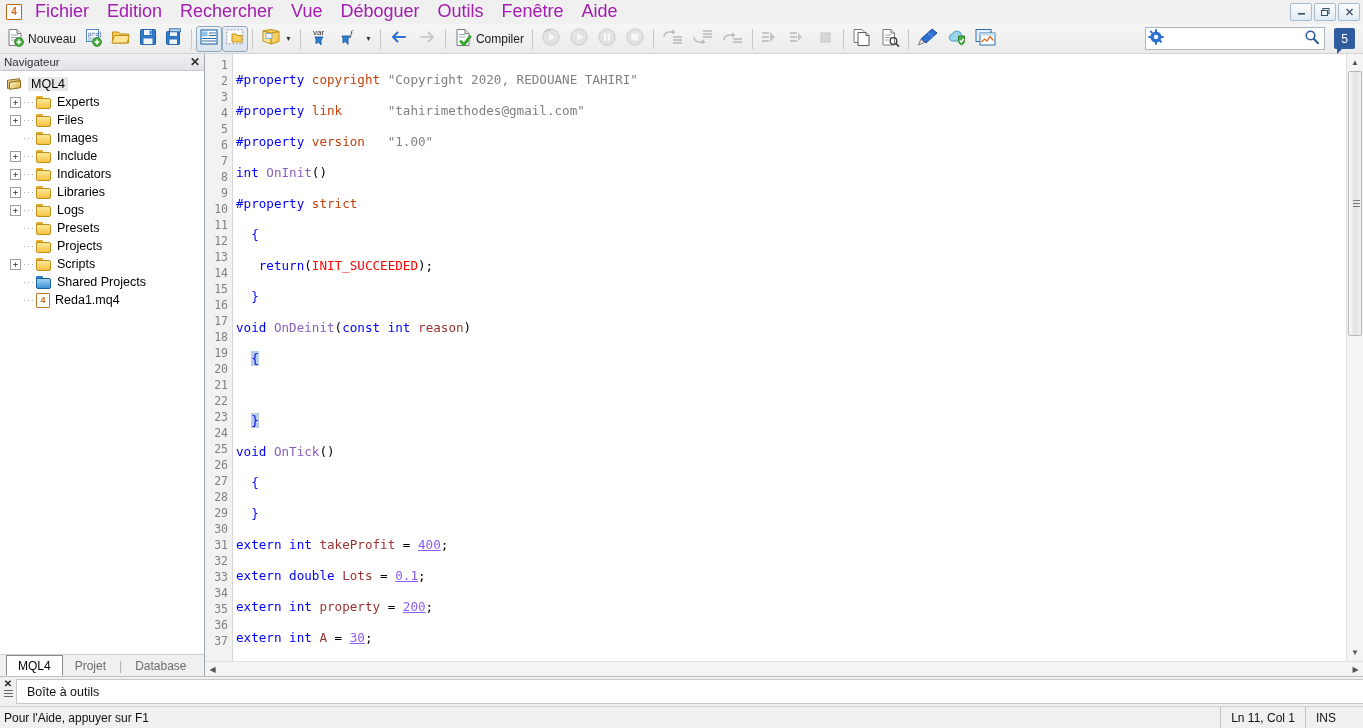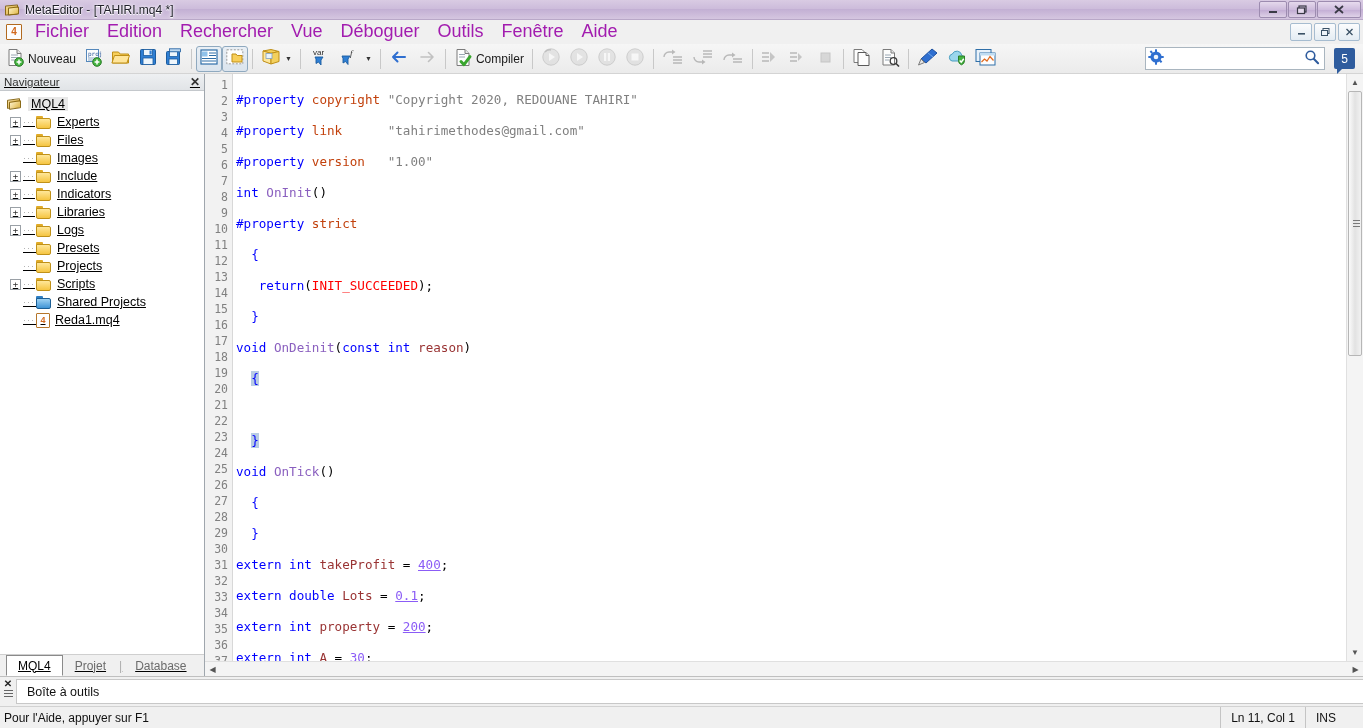--- a/index.html
+++ b/index.html
@@ -136,21 +136,20 @@
     flex: 1 1 auto; display: flex; min-height: 0;
     background: #f0f0f0;
   }
 
   
   .nav-panel {
     width: 205px; flex: 0 0 205px;
     display: flex; flex-direction: column;
     background: #0ea5e9;
     border-right: 1px solid #9fa6ad;
-    text-decoration: underline;
   }
   .nav-header {
     height: 17px; flex: 0 0 17px;
     background: linear-gradient(to bottom,#eef0f2,#e1e4e7);
     border-bottom: 1px solid #c4c8cc;
     display: flex; align-items: center; justify-content: space-between;
     padding: 0 4px; font-size: 11.5px; color: #333;
   }
   .nav-close { font-size: 12px; font-weight: bold; color: #333; line-height: 1; }
   .nav-tree {
@@ -344,45 +343,20 @@
   .status-cell.ins { min-width: 58px; }
 
   
   .ic { display: inline-block; vertical-align: middle; }
 </style>
 </head>
 <body>
 
 <div id="app">
 
-  <div class="titlebar">
-    <span class="tb-icon">
-      <span class="book"></span>
-        <span class="book2"></span>
-    </span>
-    <span class="tb-title">MetaEditor - [TAHIRI.mq4 *]</span>
-    <div class="winbtns">
-      <div class="winbtn">
-        <svg width="12" height="10" viewBox="0 0 12 10">
-            <rect x="2" y="6" width="8" height="2" fill="#3a3a46"></rect>
-          </svg>
-      </div>
-      <div class="winbtn">
-        <svg width="12" height="10" viewBox="0 0 12 10">
-          <rect x="3" y="1" width="7" height="6" fill="none" stroke="#3a3a46" stroke-width="1.2"></rect>
-          <rect x="1.5" y="3" width="7" height="5.5" fill="#e4d8ec" stroke="#3a3a46" stroke-width="1.2"></rect>
-        </svg>
-      </div>
-      <div class="winbtn close">
-        <svg width="14" height="11" viewBox="0 0 14 11">
-          <path d="M3 2 L11 9 M11 2 L3 9" stroke="#3a3a46" stroke-width="1.8" fill="none"></path>
-        </svg>
-      </div>
-    </div>
-  </div>
 
   <div class="menubar">
     <div class="menu-appicon">4</div>
     <div class="menu-item">Fichier</div>
     <div class="menu-item">Edition</div>
     <div class="menu-item">Rechercher</div>
     <div class="menu-item">Vue</div>
     <div class="menu-item">Déboguer</div>
     <div class="menu-item">Outils</div>
     <div class="menu-item">Fenêtre</div>

